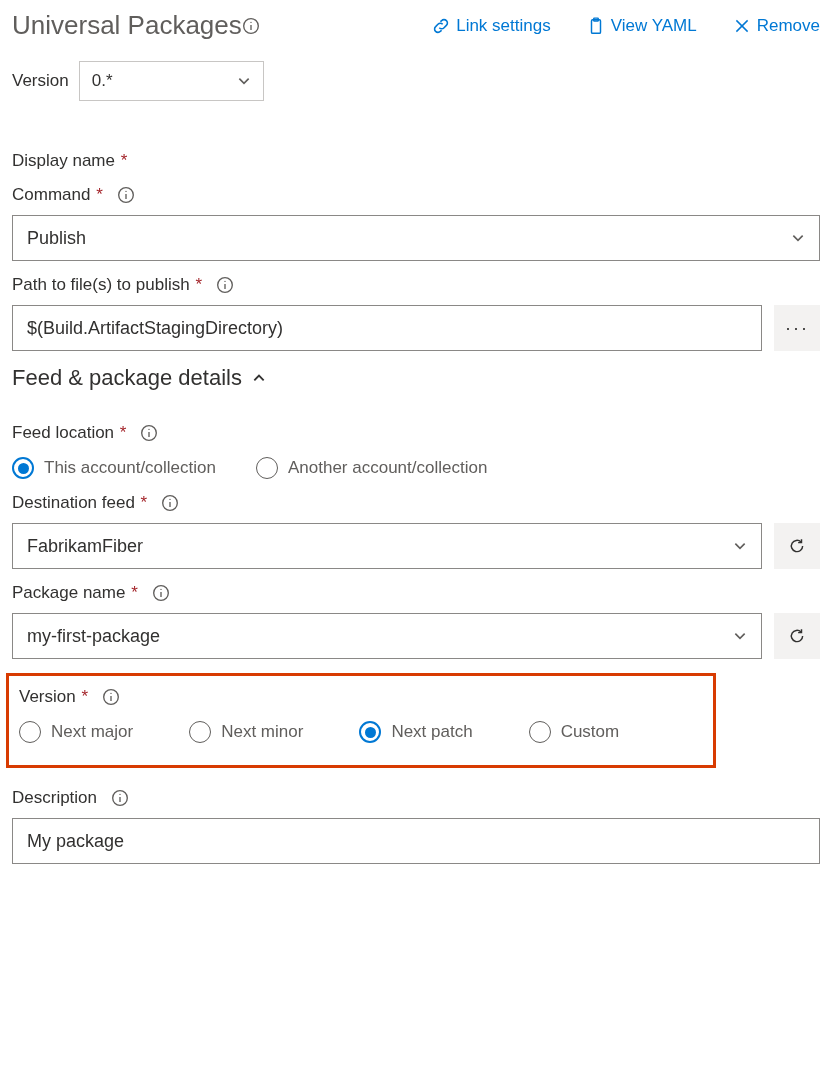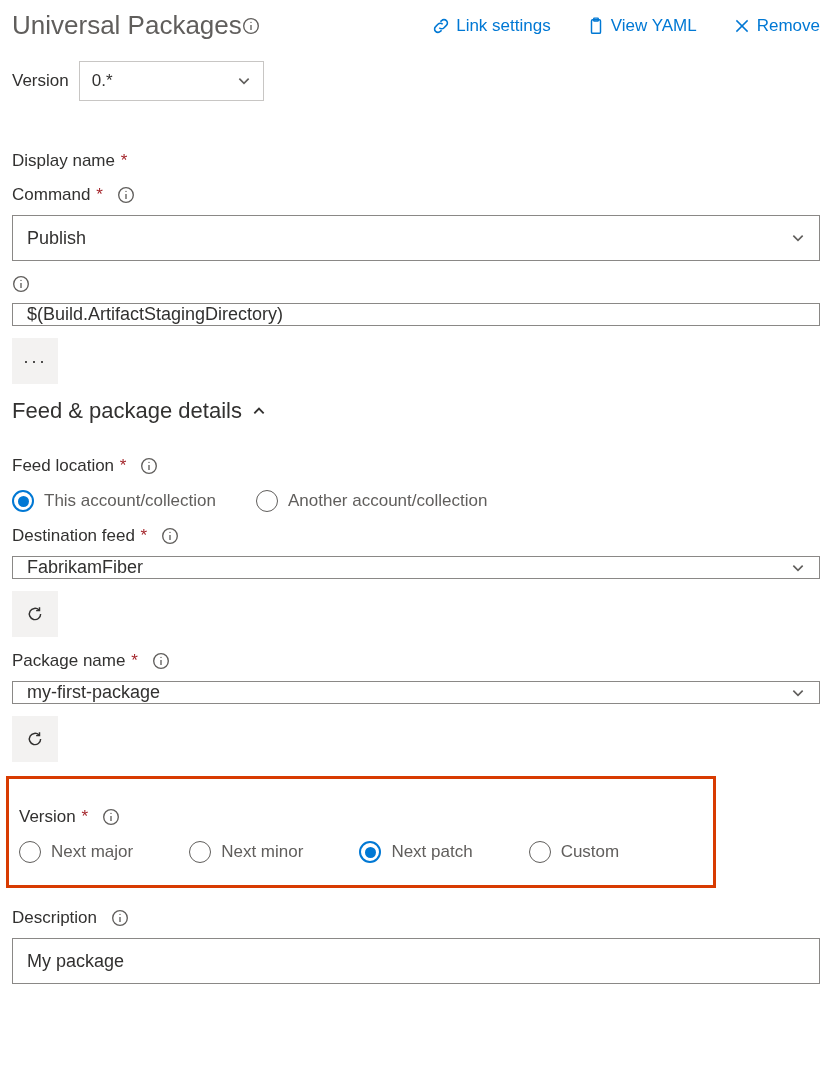--- a/index.html
+++ b/index.html
@@ -88,21 +88,20 @@
   .select-input {
     display: flex;
     align-items: center;
     justify-content: space-between;
     cursor: pointer;
   }
   .input-row {
     display: flex;
     gap: 12px;
     align-items: stretch;
-    flex-direction: column;
   }
   .input-row .text-input, .input-row .select-input { flex: 1; }
   .side-btn {
     width: 46px;
     height: 46px;
     background: #f3f2f1;
     border: none;
     display: flex;
     align-items: center;
     justify-content: center;
@@ -142,21 +141,21 @@
   .radio-circle.selected { border-color: #0078d4; border-width: 2px; }
   .radio-dot {
     width: 11px; height: 11px;
     background: #0078d4;
     border-radius: 50%;
   }
   .radio-label { font-size: 17px; color: #605e5c; }
   .chevron { width: 14px; height: 14px; }
   .highlight-box {
     border: 3px solid #d83b01;
-    padding: 28px 10px 22px 10px;
+    padding: 11px 10px 22px 10px;
     margin-left: -6px;
     margin-right: 104px;
     margin-bottom: 20px;
   }
   .highlight-box .radio-row { gap: 56px; margin-top:14px; }
 </style>
 </head>
 <body>
 
 <div class="header-row">
@@ -225,20 +224,21 @@
   <div class="select-input">
     <span>Publish</span>
     <svg class="chevron" viewBox="0 0 12 12" fill="none" stroke="#605e5c" stroke-width="1.4">
         <polyline points="2,4 6,8 10,4"></polyline>
       </svg>
   </div>
 </div>
 
 <div class="field">
   <div class="field-label-row">
+    <span class="field-label"><span>Path to file(s) to publish</span> <span class="req">*</span></span>
     <span class="info-icon">
       <svg viewBox="0 0 16 16" fill="none" stroke="#605e5c" stroke-width="1.2">
           <circle cx="8" cy="8" r="6.5"></circle>
           <line x1="8" y1="7" x2="8" y2="11.5"></line>
           <circle cx="8" cy="4.8" r="0.6" fill="#605e5c" stroke="none"></circle>
         </svg>
     </span>
   </div>
   <div class="input-row">
     <input class="text-input" value="$(Build.ArtifactStagingDirectory)" style="">

